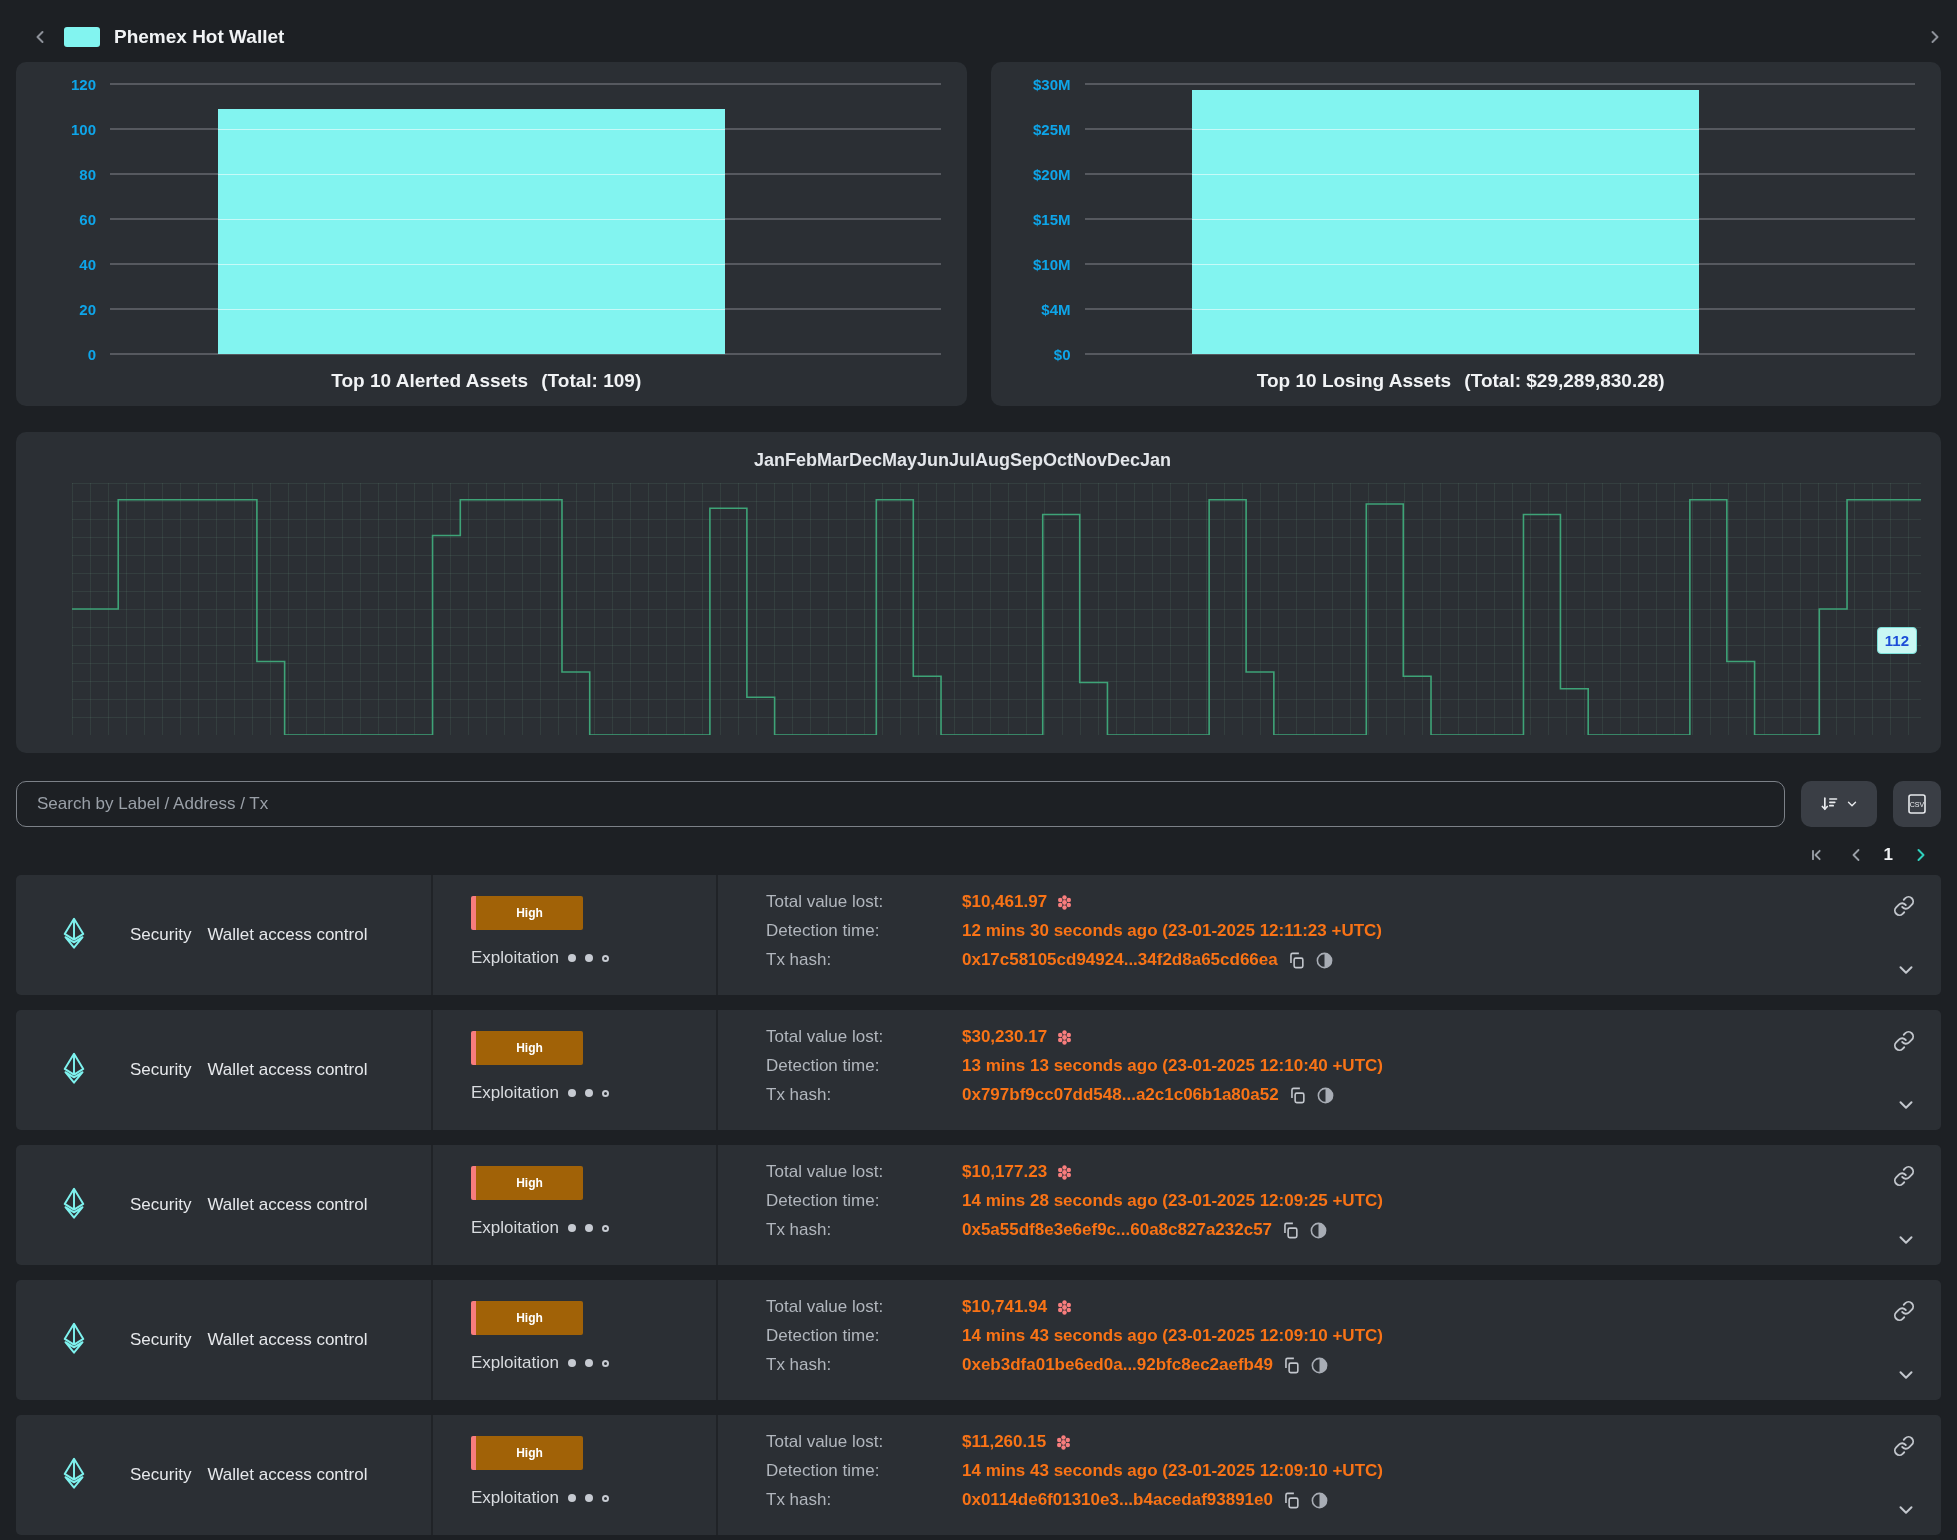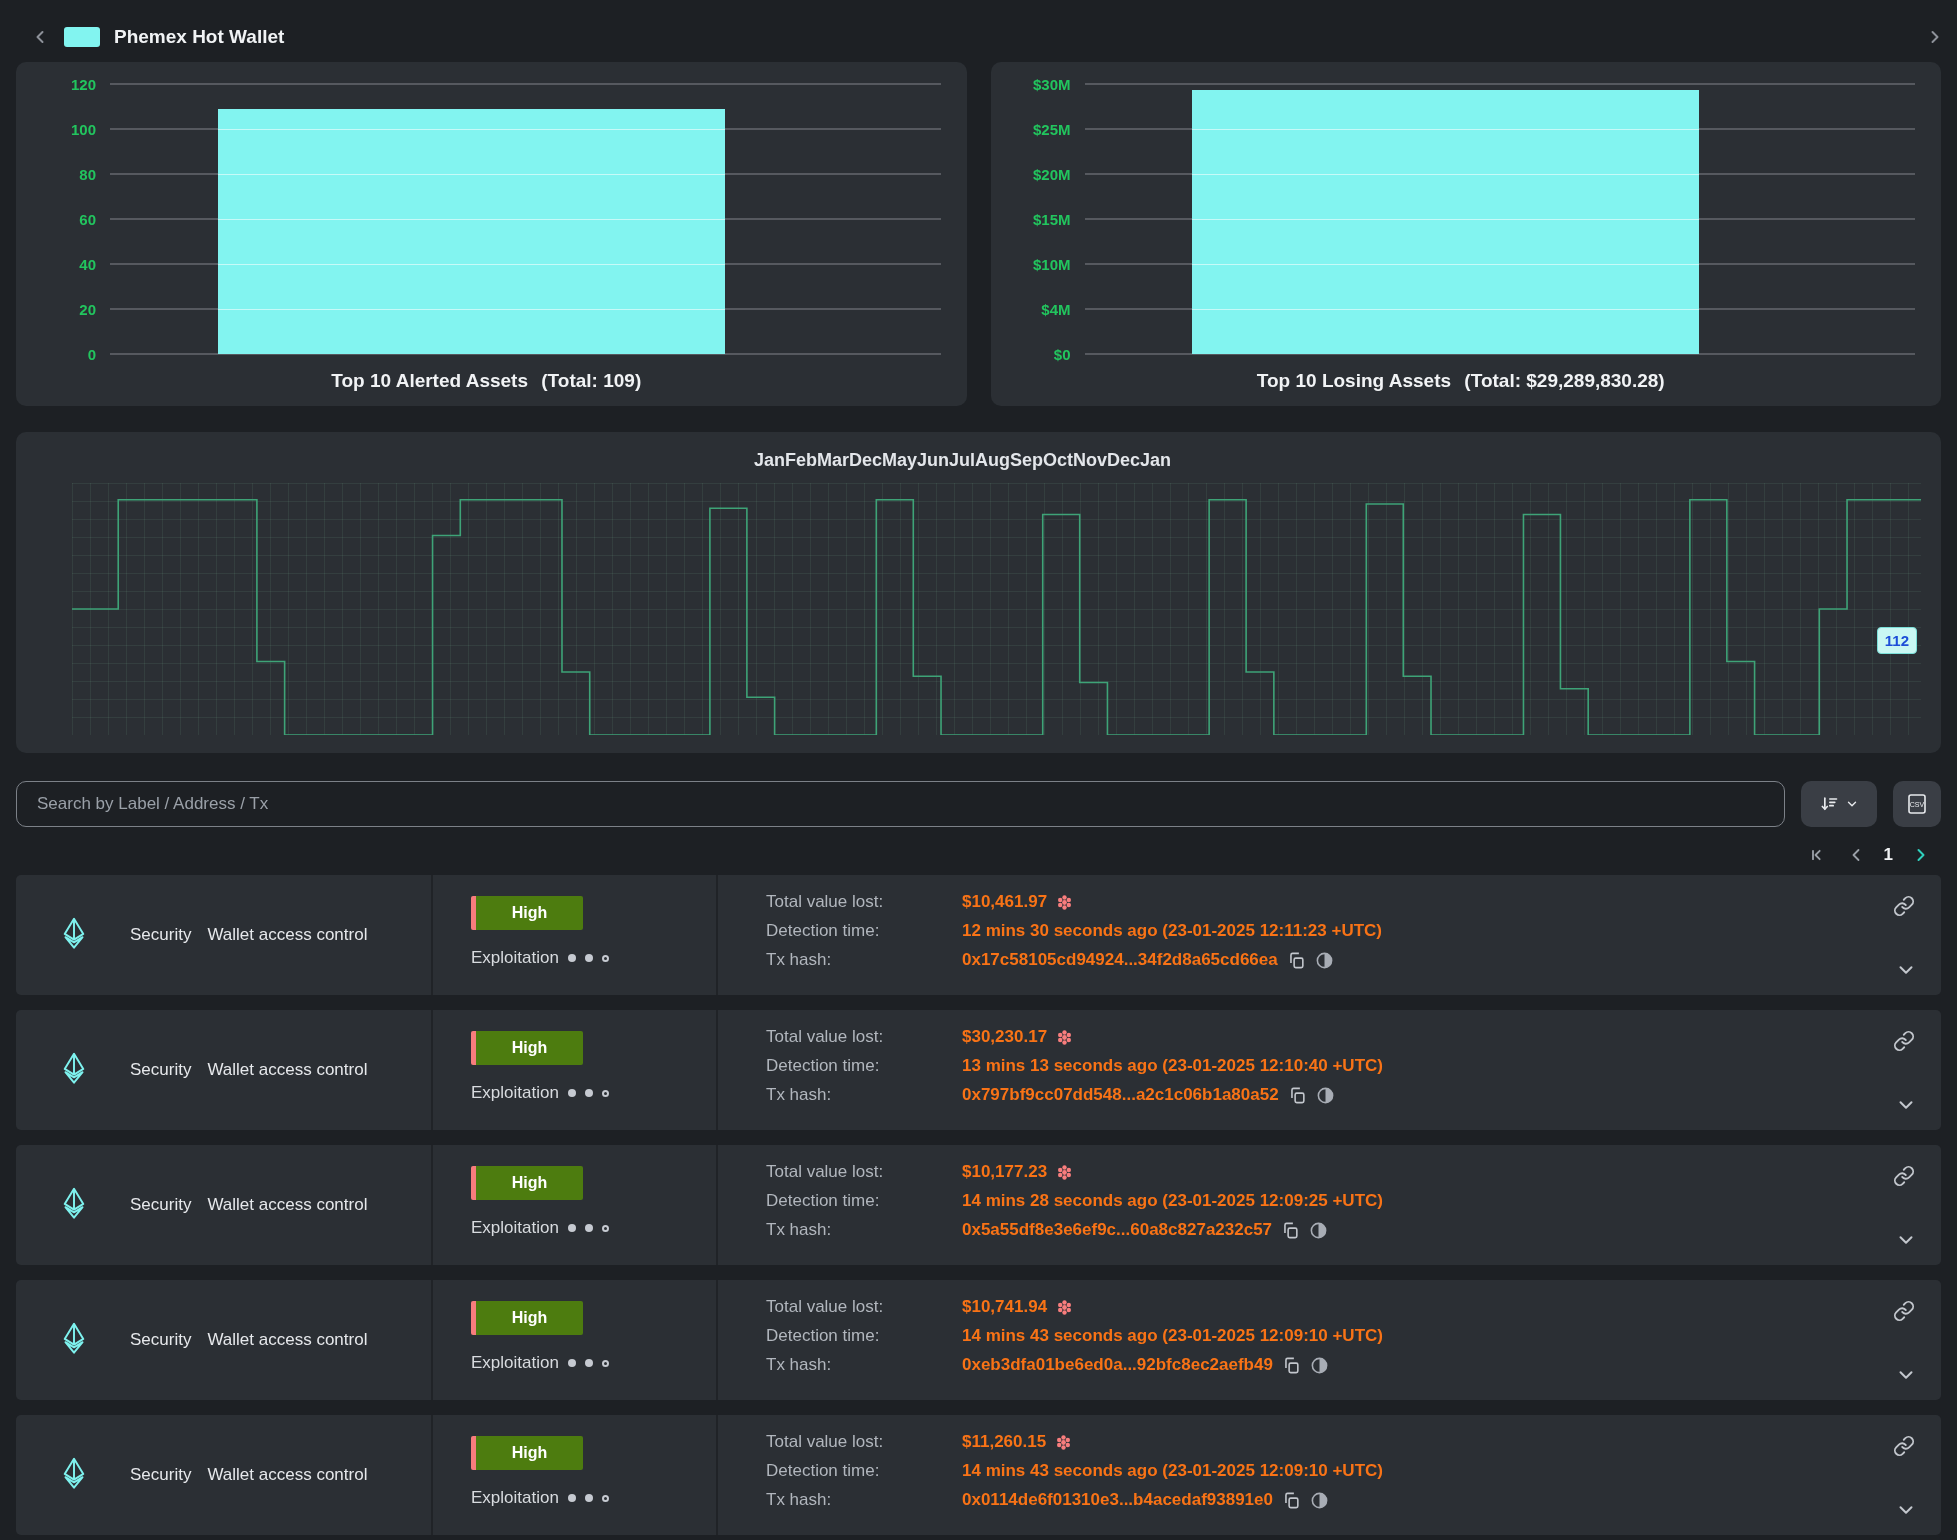--- a/index.html
+++ b/index.html
@@ -16,21 +16,21 @@
   .nav-chevron { background: none; border: none; padding: 0; cursor: pointer; display: inline-flex; }
   .swatch { width: 36px; height: 20px; border-radius: 3px; display: inline-block; }
   .wallet-title { font-size: 19px; font-weight: 700; color: #f1f3f5; }
   .spacer { flex: 1; }
 
   
   .charts-row { display: flex; gap: 24px; padding: 0 16px; }
   .chart-panel { flex: 1; background: #2b2f34; border-radius: 10px; padding: 22px 26px 14px 16px; }
   .chart-body { position: relative; height: 270px; display: flex; }
   .yaxis { position: relative; width: 78px; }
-  .ytick { position: absolute; right: 14px; transform: translateY(-50%); font-size: 15px; font-weight: 700; color: #22c55e; white-space: nowrap; }
+  .ytick { position: absolute; right: 14px; transform: translateY(-50%); font-size: 15px; font-weight: 700; color: #0ea5e9; white-space: nowrap; }
   .plot { flex: 1; position: relative; }
   .gridline { position: absolute; left: 0; right: 0; height: 2px; background: #56595f; transform: translateY(-1px); }
   .bar {
     position: absolute; bottom: 0; left: 13%; width: 61%;
     background-image: repeating-linear-gradient(to top, transparent 0 44px, rgba(255,255,255,0.55) 44px 45px);
     background-color: #82f4f0;
   }
   .chart-title { text-align: center; margin-top: 16px; font-size: 19px; font-weight: 700; color: #f1f3f5; }
   .chart-title .total { margin-left: 8px; }
 
@@ -77,22 +77,22 @@
     position: relative; display: flex; align-items: stretch;
     background: #2b2f34; border-radius: 5px; height: 120px; margin-bottom: 15px;
   }
   .col-asset { width: 415px; display: flex; align-items: center; gap: 38px; padding-left: 40px; }
   .asset-text { display: flex; flex-direction: row; gap: 16px; }
   .alert-category { font-size: 17px; color: #e6e8eb; }
   .alert-type { font-size: 17px; color: #e6e8eb; }
   .col-sev { width: 287px; border-left: 2px solid #202327; border-right: 2px solid #202327; padding: 21px 0 0 38px; }
   .sev-badge {
     display: inline-flex; align-items: center; justify-content: center;
-    width: 112px; height: 34px; background: #4d7c0f; border-left: 5px solid #f87d7d;
-    color: #ffffff; font-size: 16px; font-weight: 700; border-radius: 2px;
+    width: 112px; height: 34px; background: #a16207; border-left: 5px solid #f87d7d;
+    color: #ffffff; font-size: 12px; font-weight: 700; border-radius: 2px;
   }
   .stage { display: flex; align-items: center; gap: 9px; margin-top: 18px; font-size: 17px; color: #d8dbdf; }
   .dot { width: 8px; height: 8px; border-radius: 50%; display: inline-block; }
   .dot.filled { background: #c6cad1; }
   .dot.hollow { border: 2px solid #c6cad1; width: 7px; height: 7px; }
   .col-details { flex: 1; padding: 17px 0 0 48px; display: flex; flex-direction: column; gap: 9px; }
   .detail-line { display: flex; align-items: center; }
   .lbl { width: 196px; font-size: 17px; color: #b1b6bd; flex: none; }
   .val { display: inline-flex; align-items: center; gap: 9px; font-size: 17px; font-weight: 700; color: #f97316; }
   .icon-btn { background: none; border: none; padding: 0; cursor: pointer; display: inline-flex; align-items: center; }

